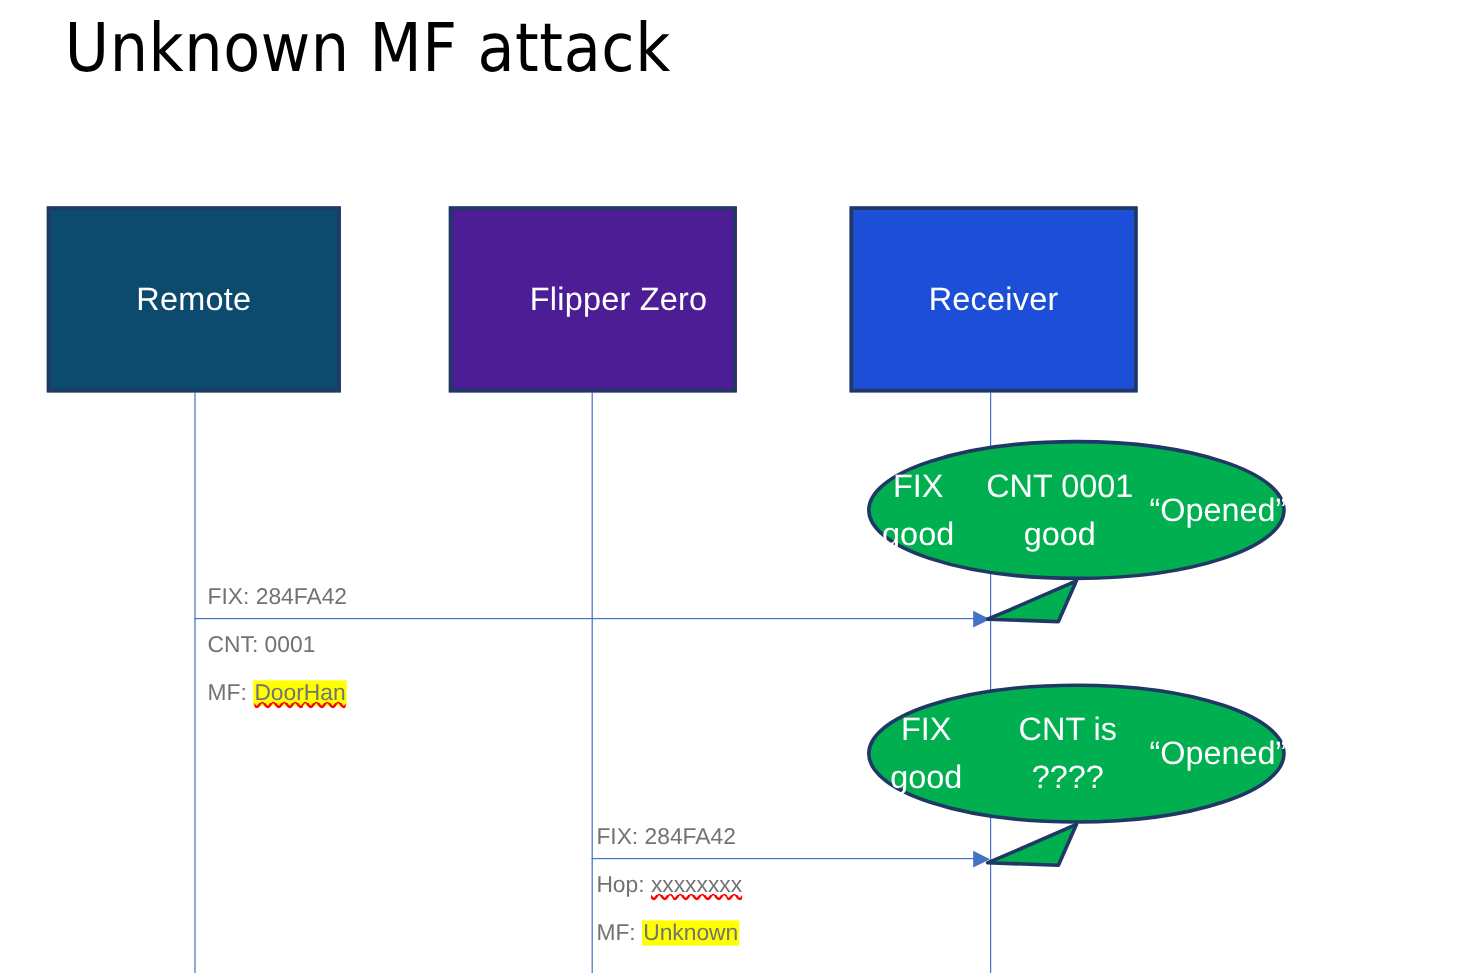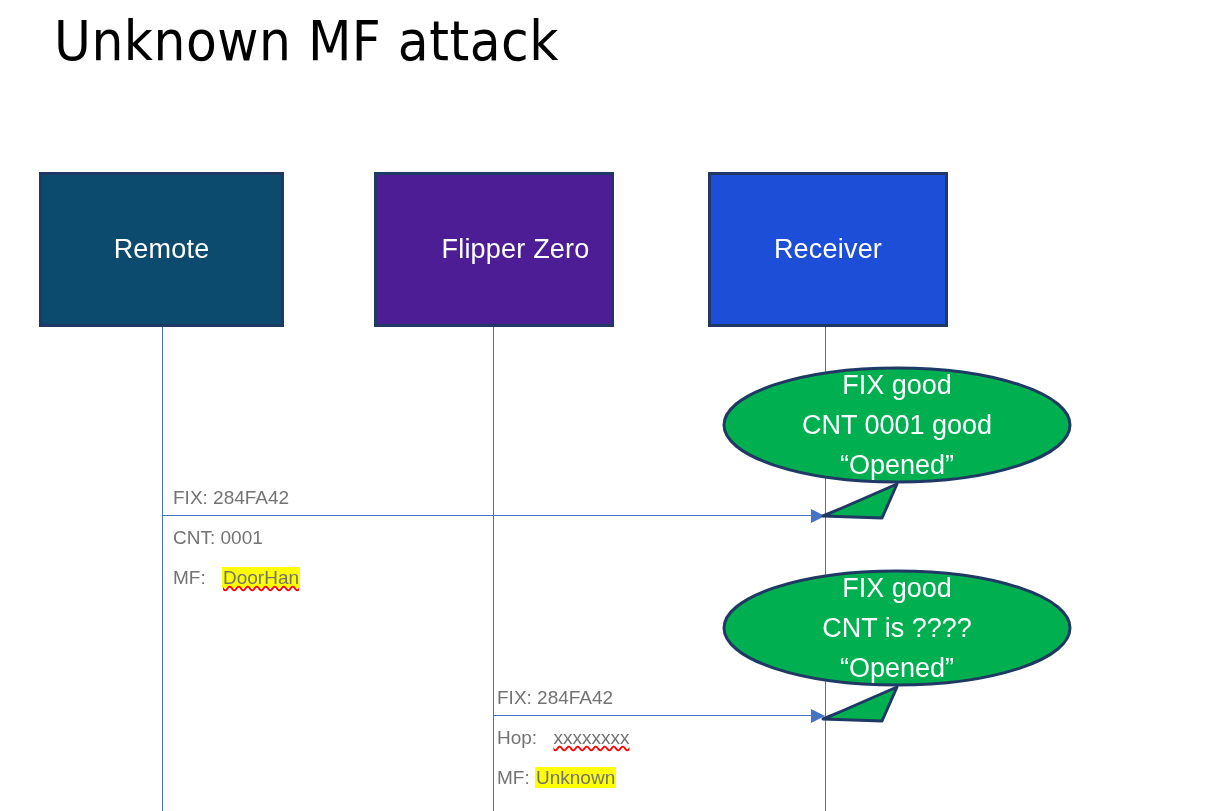--- a/index.html
+++ b/index.html
@@ -105,21 +105,20 @@
   }
   .msg-text .line { display: block; }
   .msg-text .above { position: absolute; bottom: 100%; left: 0; }
   .hl {
     background: #FFFF00;
     padding: 0 1px;
   }
   .sq {
     text-decoration: underline wavy #FF0000;
     text-decoration-skip-ink: none;
-    margin-left: 11px;
   }
   .msg1-text { left: 173px; top: 518px; }
   .msg1-text .above { left: 0; }
   .msg2-text { left: 497px; top: 718px; }
 
   
   .bubble {
     position: absolute;
     width: 350px;
     height: 118px;
@@ -130,21 +129,21 @@
     top: 0;
     overflow: visible;
   }
   .bubble .bubble-text {
     position: absolute;
     left: 0;
     top: 0;
     width: 350px;
     height: 118px;
     display: flex;
-    flex-direction: column;
+    flex-direction: row;
     align-items: center;
     justify-content: center;
     color: #ffffff;
     font-size: 27px;
     line-height: 40px;
     text-align: center;
     pointer-events: none;
   }
   .bubble.b1 { left: 722px; top: 366px; }
   .bubble.b2 { left: 722px; top: 569px; }

